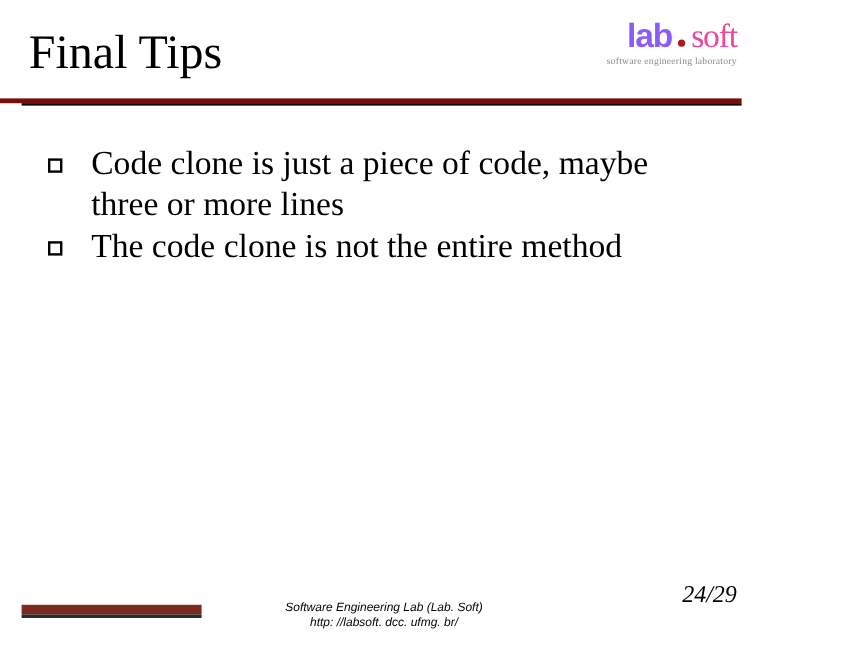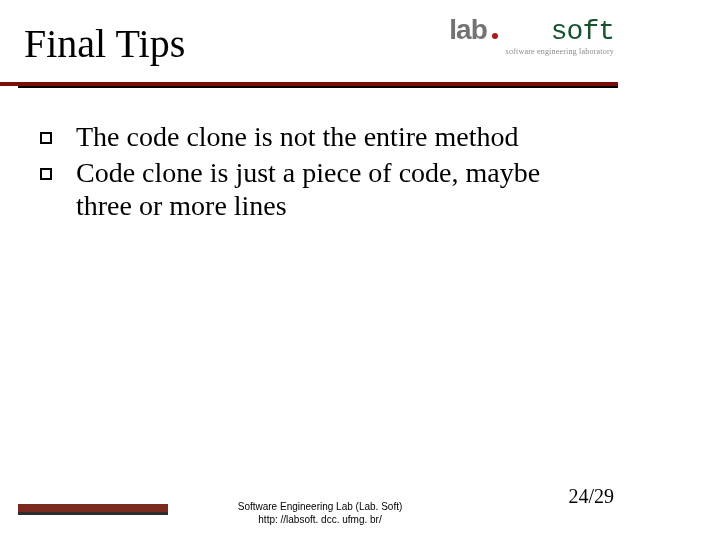--- a/index.html
+++ b/index.html
@@ -3,29 +3,29 @@
 <meta charset="utf-8">
 <style>
   * { margin: 0; padding: 0; box-sizing: border-box; }
   html, body { width: 720px; height: 540px; background: #fff; font-family: "Times New Roman", Times, serif; color: #000; }
   .slide { position: relative; width: 640px; height: 540px; }
   .title { position: absolute; top: 20px; left: 24px; font-size: 40px; font-weight: normal; }
   .rule-red { position: absolute; top: 82px; right: 22px; width: 680px; height: 4px; background: #7a0c0c; }
   .rule-black { position: absolute; top: 86px; left: 18px; right: 22px; height: 2px; background: #000; }
   .logo { position: absolute; top: 16px; right: 26px; text-align: right; line-height: 1; }
   .logo-main { display: flex; align-items: baseline; gap: 4px; justify-content: flex-end; }
-  .logo-lab { font-family: Arial, Helvetica, sans-serif; font-weight: 700; font-size: 28px; color: #737373; letter-spacing: -1px; }
+  .logo-lab { font-family: Arial, Helvetica, sans-serif; font-weight: 700; font-size: 28px; color: #8b5cf6; letter-spacing: -1px; }
   .logo-dot { width: 6px; height: 6px; background: #b01818; border-radius: 50%; display: inline-block; margin: 0 1px 4px 1px; }
-  .logo-soft { font-family: Liberation Mono, monospace; font-weight: 400; font-size: 28px; color: #14532d; letter-spacing: -1px; margin-left: 48px; }
+  .logo-soft { font-family: Liberation Serif, serif; font-weight: 400; font-size: 28px; color: #ec4899; letter-spacing: -1px; }
   .logo-sub { font-family: Liberation Serif, serif; font-size: 8px; color: #8a8a8a; margin-top: 2px; letter-spacing: 0.2px; }
   .content { position: absolute; top: 120px; left: 40px; right: 40px; }
   .item { display: flex; align-items: flex-start; margin-bottom: 2px; }
   .bullet { width: 12px; height: 12px; border: 2px solid #000; margin-top: 12px; margin-right: 24px; flex-shrink: 0; }
   .item-text { font-size: 28px; line-height: 1.2; }
-  .footer { position: absolute; bottom: 14px; left: 0; right: 0; }
+  .footer { position: absolute; bottom: 14px; left: 0; right: 0; font-style: italic; }
   .footer-center { text-align: center; font-family: Arial, Helvetica, sans-serif; font-size: 10px; line-height: 1.25; }
   .footer-right { position: absolute; right: 26px; bottom: 18px; font-family: "Times New Roman", serif; font-size: 20px; text-align: right; }
   .footer-bar { position: absolute; left: 18px; bottom: 10px; width: 150px; height: 12px; }
   .footer-bar .bar-main { width: 100%; height: 8px; background: #7a2a1e; }
   .footer-bar .bar-shadow { width: 100%; height: 3px; background: #2d2d2d; }
 </style>
 </head>
 <body>
 
 <div class="slide">
@@ -40,25 +40,25 @@
     </div>
     <div class="logo-sub">software engineering laboratory</div>
   </div>
 
   <div class="rule-red"></div>
   <div class="rule-black"></div>
 
   <div class="content">
     <div class="item">
       <span class="bullet"></span>
-      <span class="item-text">The code clone is not the entire method</span>
+      <span class="item-text">Code clone is just a piece of code, maybe three or more lines</span>
     </div>
     <div class="item">
       <span class="bullet"></span>
-      <span class="item-text">Code clone is just a piece of code, maybe three or more lines</span>
+      <span class="item-text">The code clone is not the entire method</span>
     </div>
   </div>
 
   <div class="footer">
     <div class="footer-center">
       <div>Software Engineering Lab (Lab. Soft)</div>
       <div>http: //labsoft. dcc. ufmg. br/</div>
     </div>
     <div class="footer-right">24/29</div>
     <div class="footer-bar">

